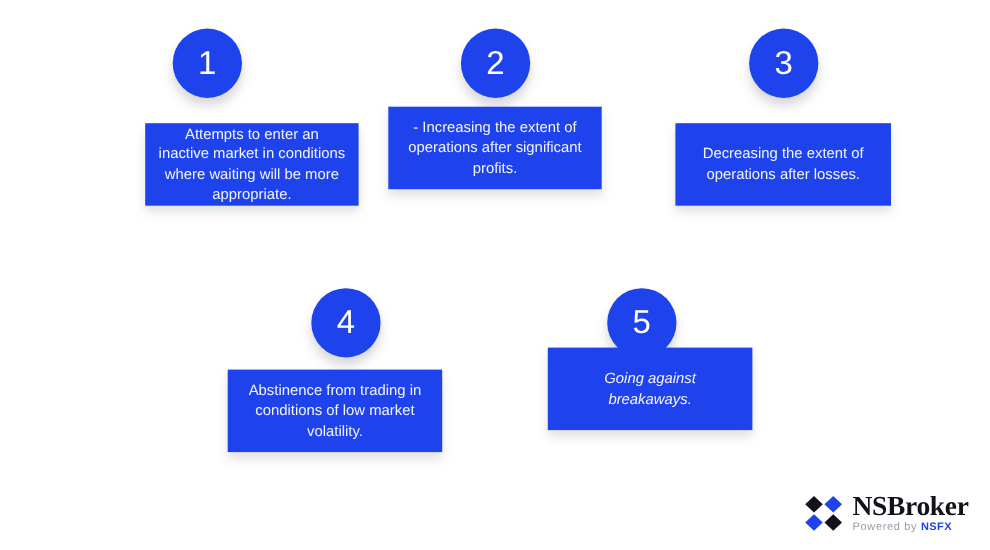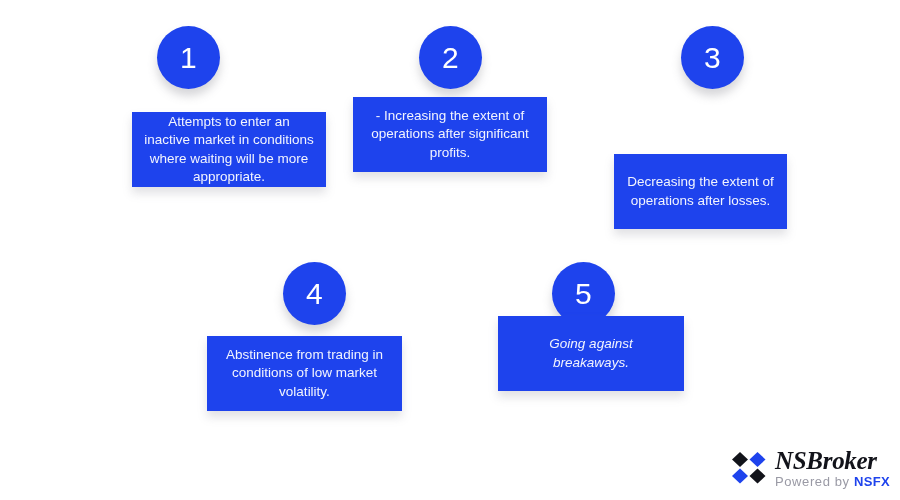--- a/index.html
+++ b/index.html
@@ -66,21 +66,21 @@
   }
 
   
   .step-1 .badge { left: 157px; top: 26px; }
   .step-1 .card  { left: 92px;  top: 112px; width: 194px; height: 75px; margin-left: 40px; }
 
   .step-2 .badge { left: 419px; top: 26px; }
   .step-2 .card  { left: 353px; top: 97px; width: 194px; height: 75px; }
 
   .step-3 .badge { left: 681px; top: 26px; }
-  .step-3 .card  { left: 614px; top: 112px; width: 173px; height: 75px; margin-top: 42px; }
+  .step-3 .card  { left: 614px; top: 112px; width: 196px; height: 75px; }
 
   .step-4 .badge { left: 283px; top: 262px; }
   .step-4 .card  { left: 207px; top: 336px; width: 195px; height: 75px; }
 
   .step-5 .badge { left: 552px; top: 262px; }
   .step-5 .card  { left: 498px; top: 316px; width: 186px; height: 75px; font-style: italic; }
 
   
   #logo {
     position: absolute;
@@ -100,26 +100,25 @@
     flex-direction: column;
     justify-content: center;
   }
   #logo-wordmark {
     font-family: "Liberation Serif", serif;
     font-size: 25px;
     font-weight: 700;
     color: #12131a;
     line-height: 1;
     letter-spacing: -0.3px;
-    font-style: italic;
   }
   #logo-tagline {
     margin-top: 2px;
     font-family: "Liberation Sans", sans-serif;
-    font-size: 13px;
+    font-size: 10px;
     color: #9a9aa5;
     letter-spacing: 0.6px;
     line-height: 1;
     white-space: nowrap;
   }
   #logo-tagline .brand {
     color: #1e43ed;
     font-weight: 700;
     letter-spacing: 0.4px;
   }

